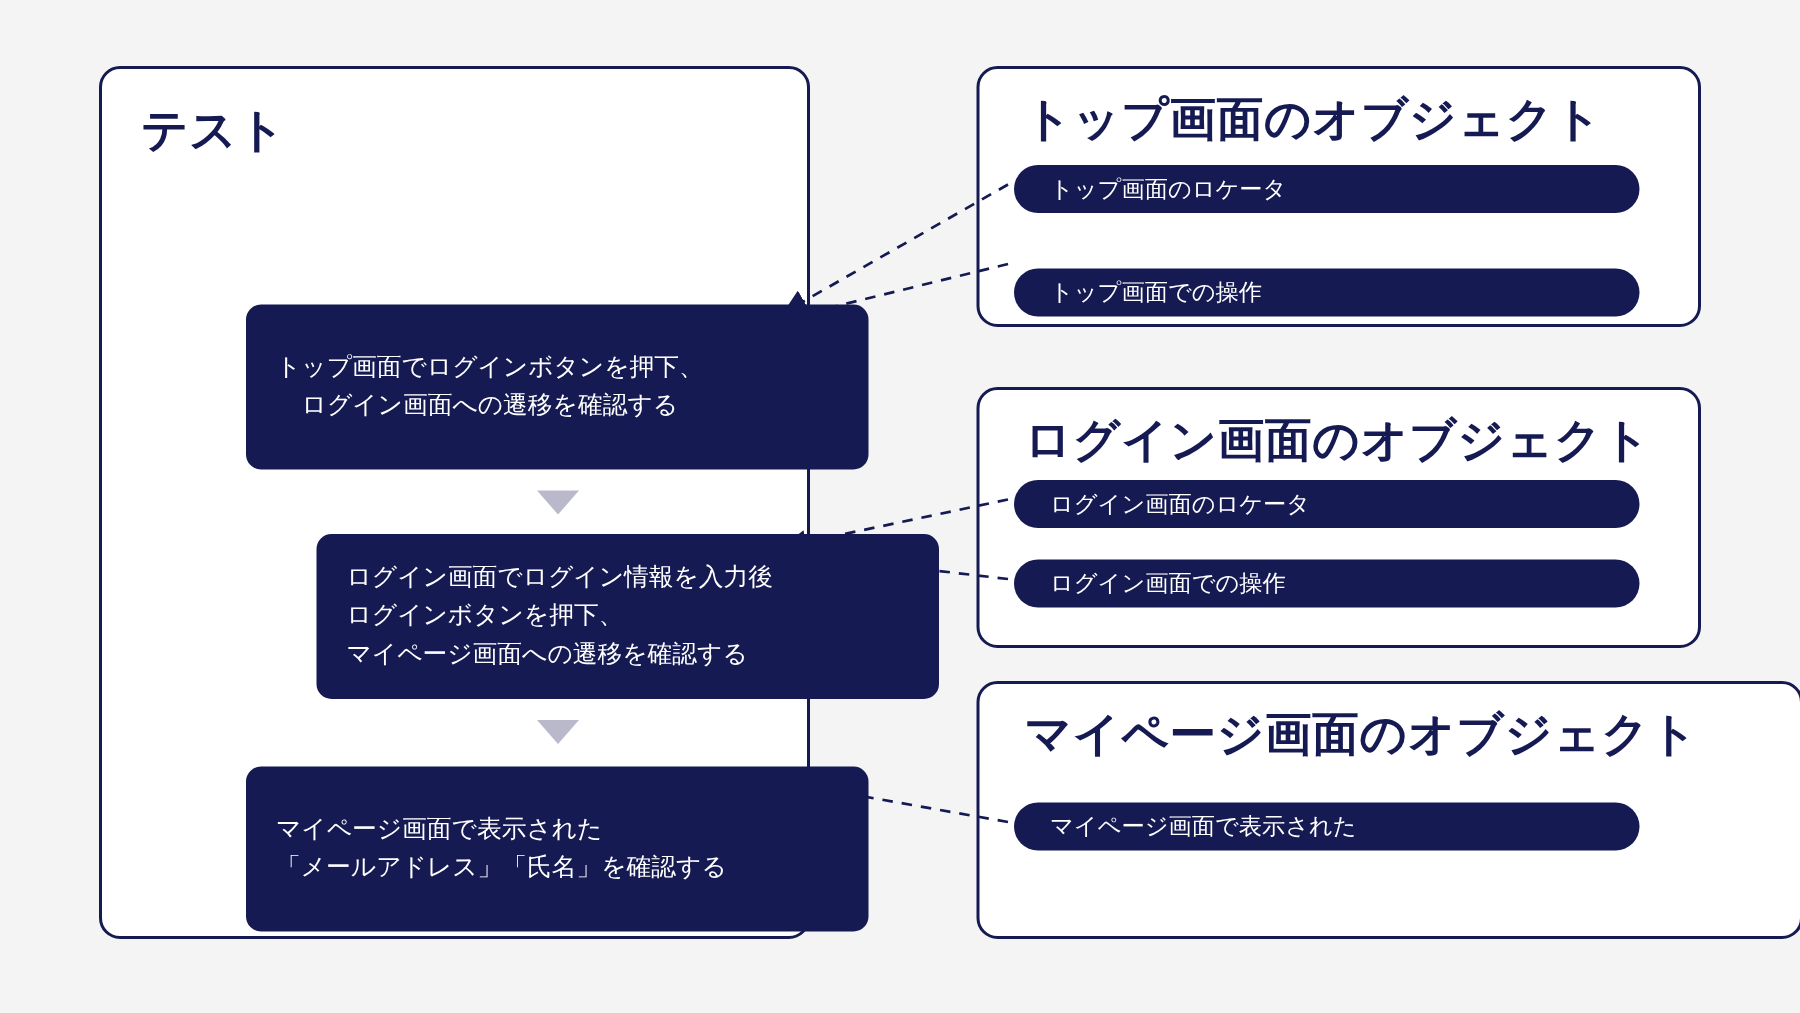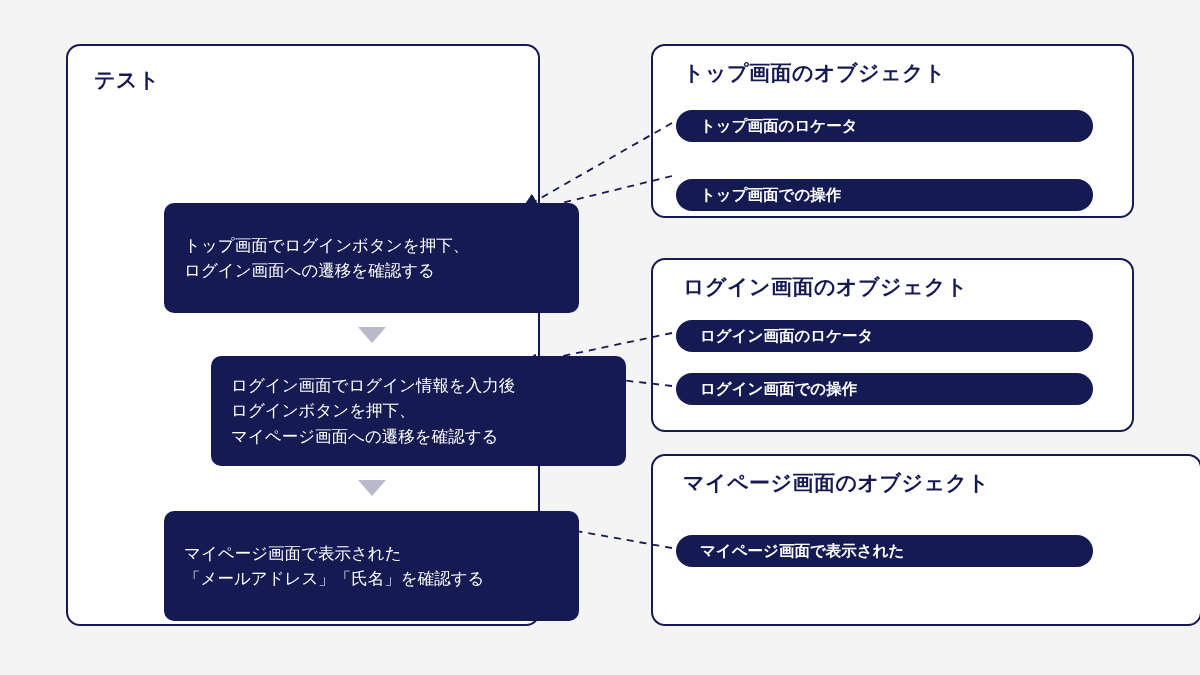--- a/index.html
+++ b/index.html
@@ -28,21 +28,21 @@
     border-radius: 14px;
     box-sizing: border-box;
   }
   #test-panel   { left: 66px;  top: 44px;  width: 474px; height: 582px; }
   #obj-panel-1  { left: 651px; top: 44px;  width: 483px; height: 174px; }
   #obj-panel-2  { left: 651px; top: 258px; width: 483px; height: 174px; }
   #obj-panel-3  { left: 651px; top: 454px; width: 551px; height: 172px; }
 
   .panel-title {
     position: absolute;
-    font-size: 21px;
+    font-size: 31px;
     font-weight: bold;
     letter-spacing: 0.5px;
     white-space: nowrap;
     color: #151a52;
   }
   #test-panel .panel-title { left: 26px; top: 20px; }
   .obj-panel .panel-title  { left: 30px; top: 13px; }
 
   
   .step {
@@ -51,21 +51,21 @@
     color: #ffffff;
     border-radius: 10px;
     box-sizing: border-box;
     padding: 16px 20px;
     font-size: 16.5px;
     line-height: 1.52;
     white-space: pre-line;
     display: flex;
     align-items: center;
   }
-  #step-1 { left: 96px; top: 157px; width: 415px; height: 110px; }
+  #step-1 { left: 96px; top: 157px; width: 415px; height: 110px; text-align: center; }
   #step-2 { left: 96px; top: 310px; width: 415px; height: 110px; margin-left: 47px; }
   #step-3 { left: 96px; top: 465px; width: 415px; height: 110px; }
 
   
   .down-arrow {
     position: absolute;
     width: 0;
     height: 0;
     border-left: 14px solid transparent;
     border-right: 14px solid transparent;
@@ -80,21 +80,20 @@
     background: #151a52;
     color: #ffffff;
     border-radius: 999px;
     box-sizing: border-box;
     display: flex;
     align-items: center;
     padding-left: 24px;
     font-size: 15.5px;
     height: 32px;
     white-space: nowrap;
-    font-weight: bold;
   }
   #pill-1a { left: 676px; top: 110px; width: 417px; }
   #pill-1b { left: 676px; top: 179px; width: 417px; }
   #pill-2a { left: 676px; top: 320px; width: 417px; }
   #pill-2b { left: 676px; top: 373px; width: 417px; }
   #pill-3a { left: 676px; top: 535px; width: 417px; }
 
   
   #connectors {
     position: absolute;

